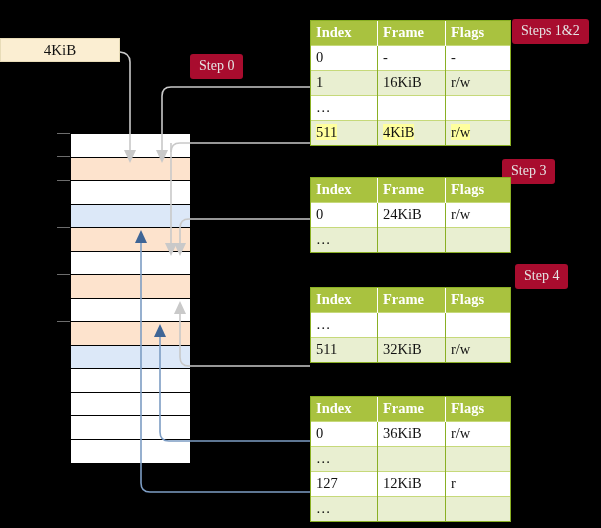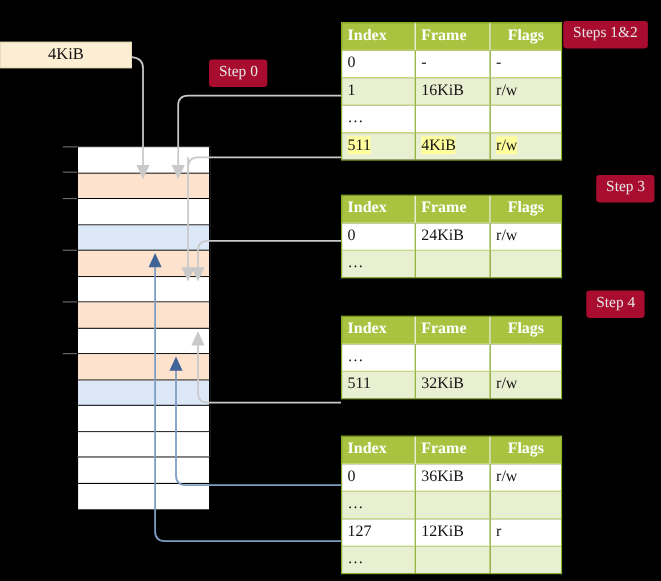--- a/index.html
+++ b/index.html
@@ -19,42 +19,42 @@
   }
 
   
   .pill{
     position:absolute;background:#a80c2e;color:#e5e5e5;
     font-size:14px;line-height:1;padding:5px 9px 6px 9px;
     border-radius:3px;white-space:nowrap;
     box-shadow:0 1px 0 rgba(0,0,0,.5);
   }
   .pill.p12{left:512px;top:19px;}
-  .pill.p3 {left:542px;top:159px;}
-  .pill.p4 {left:533px;top:264px;}
+  .pill.p3 {left:502px;top:159px;}
+  .pill.p4 {left:515px;top:264px;}
   .pill.p0 {left:190px;top:54px;background:#a80c2e;}
 
   
   .mem{position:absolute;left:70px;top:133px;width:121px;height:282px;
        border:1.5px solid #000;box-sizing:border-box;background:#fff;}
   .memrow{height:23.5px;border-bottom:1.5px solid #000;box-sizing:border-box;background:#fff;}
   .memrow:last-child{border-bottom:none;}
   .memrow.o{background:#fde3cd;}
   .memrow.b{background:#dce8f8;}
 
   .tick{position:absolute;width:13px;height:0;border-top:1.5px solid #6d6d6d;left:57px;}
 
   
   .ptable{position:absolute;border:1.5px solid #8ab024;border-collapse:collapse;}
   .ptable table{border-collapse:collapse;}
   .ptable th{
     background:#a9c23f;color:#fff;font-weight:bold;font-size:14.5px;
     text-align:left;padding:3px 5px 4px 5px;border-right:1.5px solid #fff;
   }
-  .ptable th:last-child{border-right:none;text-align:center;}
+  .ptable th:last-child{border-right:none;}
   .ptable td{
     font-size:14.5px;padding:3px 5px 4px 5px;
     border-right:1.5px solid #8ab024;border-top:1px solid #c6d97a;
     color:#111;
   }
   .ptable td:last-child{border-right:none;}
   .ptable tr.odd td{background:#ffffff;}
   .ptable tr.even td{background:#e9efd1;}
   .ptable td.hl span{background:#ffff9e;}
   .cIndex{width:56px;}

